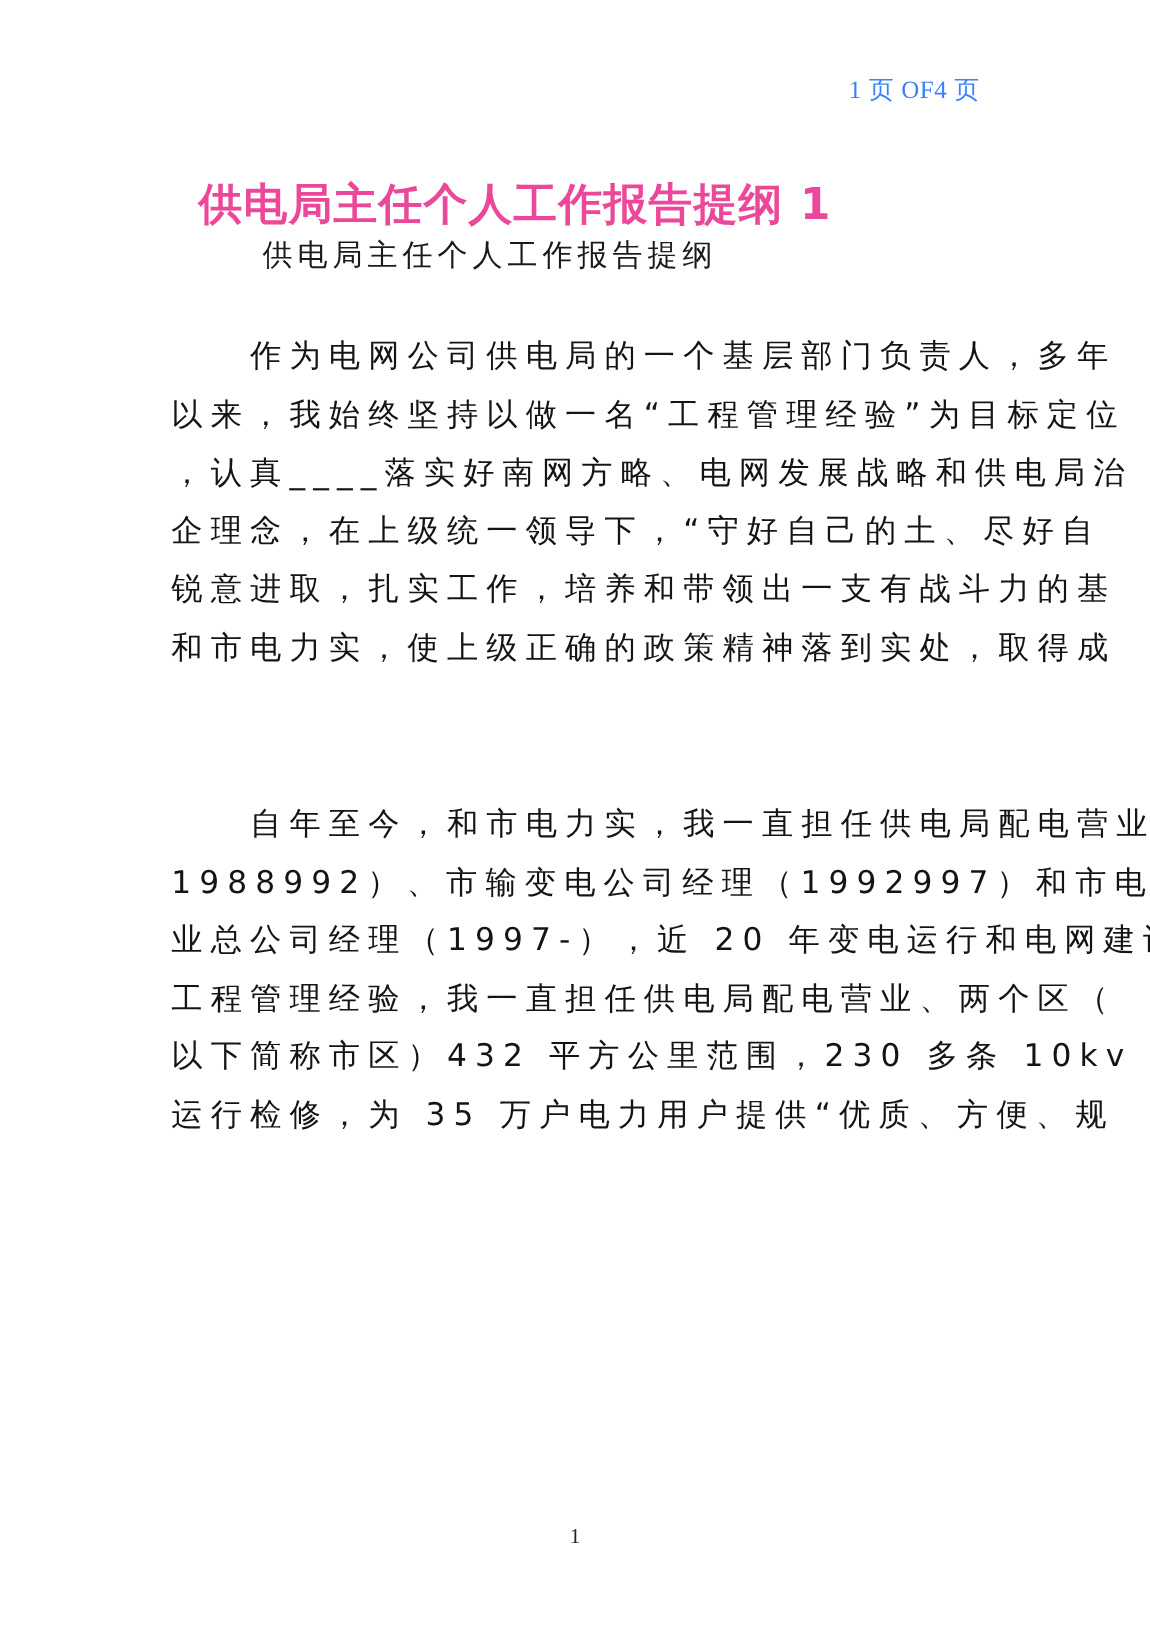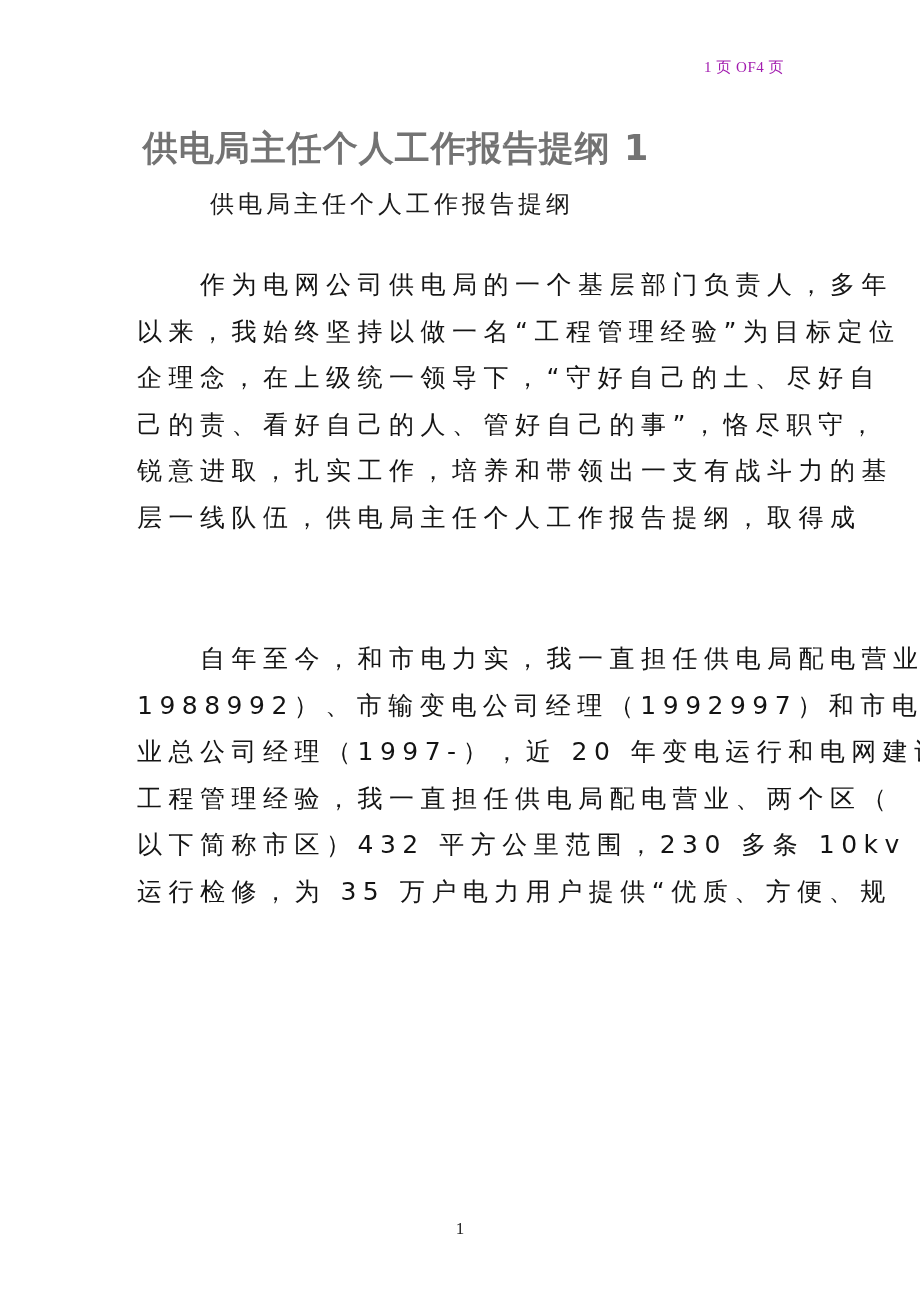--- a/index.html
+++ b/index.html
@@ -13,36 +13,36 @@
       position: relative;
       overflow: hidden;
       color: #111111;
       font-family: "DejaVu Serif", "Liberation Serif", serif;
     }
     .page-header {
       position: absolute;
       top: 58px;
       right: 136px;
       font-family: "Liberation Serif", "DejaVu Serif", serif;
-      font-size: 15px;
-      color: #a21caf;
+      font-size: 20px;
+      color: #3b82f6;
       letter-spacing: 0.5px;
     }
     .doc-title {
       position: absolute;
       top: 124px;
       left: 0;
       width: 792px;
       text-align: center;
       font-family: "DejaVu Sans", "Liberation Sans", sans-serif;
       font-size: 35px;
       font-weight: bold;
-      color: #737373;
+      color: #ec4899;
       letter-spacing: 1px;
-      margin: 0;
+      margin: 16px;
       line-height: 48px;
     }
     .doc-subtitle {
       position: absolute;
       top: 184px;
       left: 0;
       width: 784px;
       text-align: center;
       font-family: "DejaVu Sans", "Liberation Sans", sans-serif;
       font-size: 24px;
@@ -86,24 +86,24 @@
 
 <div class="page-header">1 页 OF4 页</div>
 
 <h1 class="doc-title">供电局主任个人工作报告提纲 1</h1>
 
 <div class="doc-subtitle">供电局主任个人工作报告提纲</div>
 
 <div class="paragraph para-1">
   <span class="line">　　作为电网公司供电局的一个基层部门负责人，多年</span>
   <span class="line">以来，我始终坚持以做一名“工程管理经验”为目标定位</span>
+  <span class="line">，认真____落实好南网方略、电网发展战略和供电局治</span>
   <span class="line">企理念，在上级统一领导下，“守好自己的土、尽好自</span>
-  <span class="line">己的责、看好自己的人、管好自己的事”，恪尽职守，</span>
   <span class="line">锐意进取，扎实工作，培养和带领出一支有战斗力的基</span>
-  <span class="line">层一线队伍，供电局主任个人工作报告提纲，取得成</span>
+  <span class="line">和市电力实，使上级正确的政策精神落到实处，取得成</span>
 </div>
 
 <div class="paragraph para-2">
   <span class="line">　　自年至今，和市电力实，我一直担任供电局配电营业</span>
   <span class="line">1988992）、市输变电公司经理（1992997）和市电力实</span>
   <span class="line">业总公司经理（1997-），近 20 年变电运行和电网建设</span>
   <span class="line">工程管理经验，我一直担任供电局配电营业、两个区（</span>
   <span class="line">以下简称市区）432 平方公里范围，230 多条 10kv 线路</span>
   <span class="line">运行检修，为 35 万户电力用户提供“优质、方便、规</span>
 </div>

